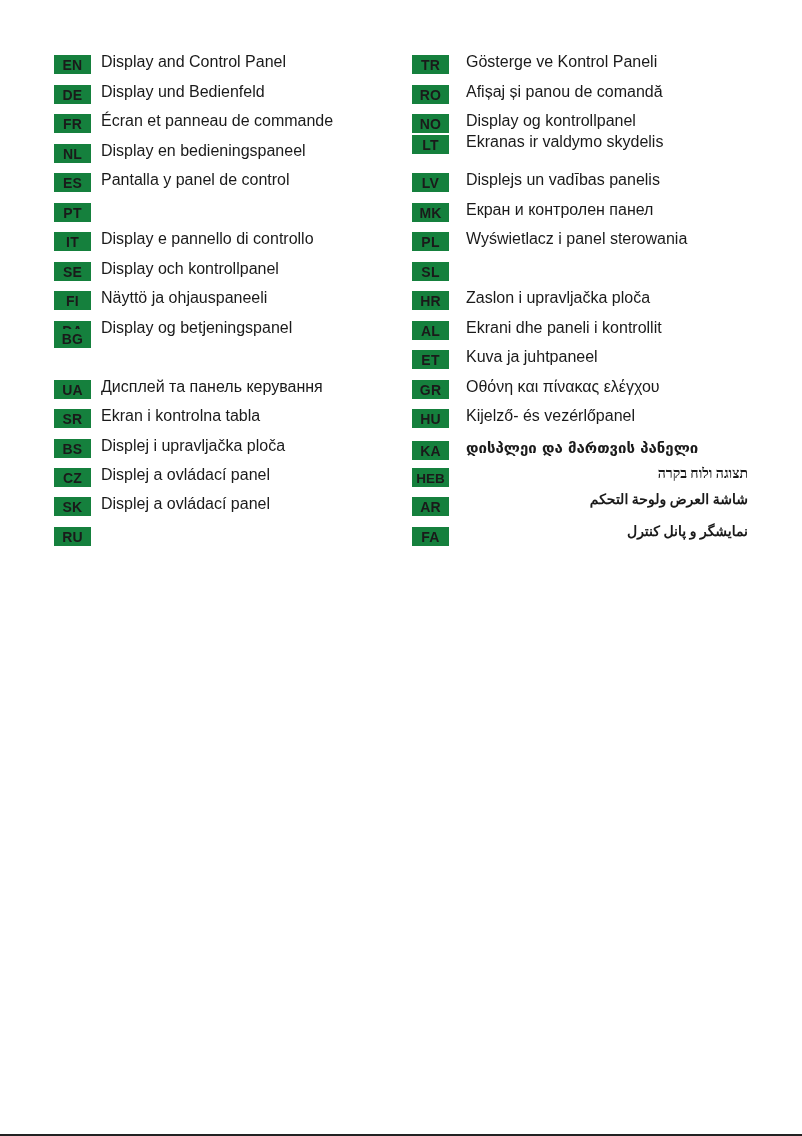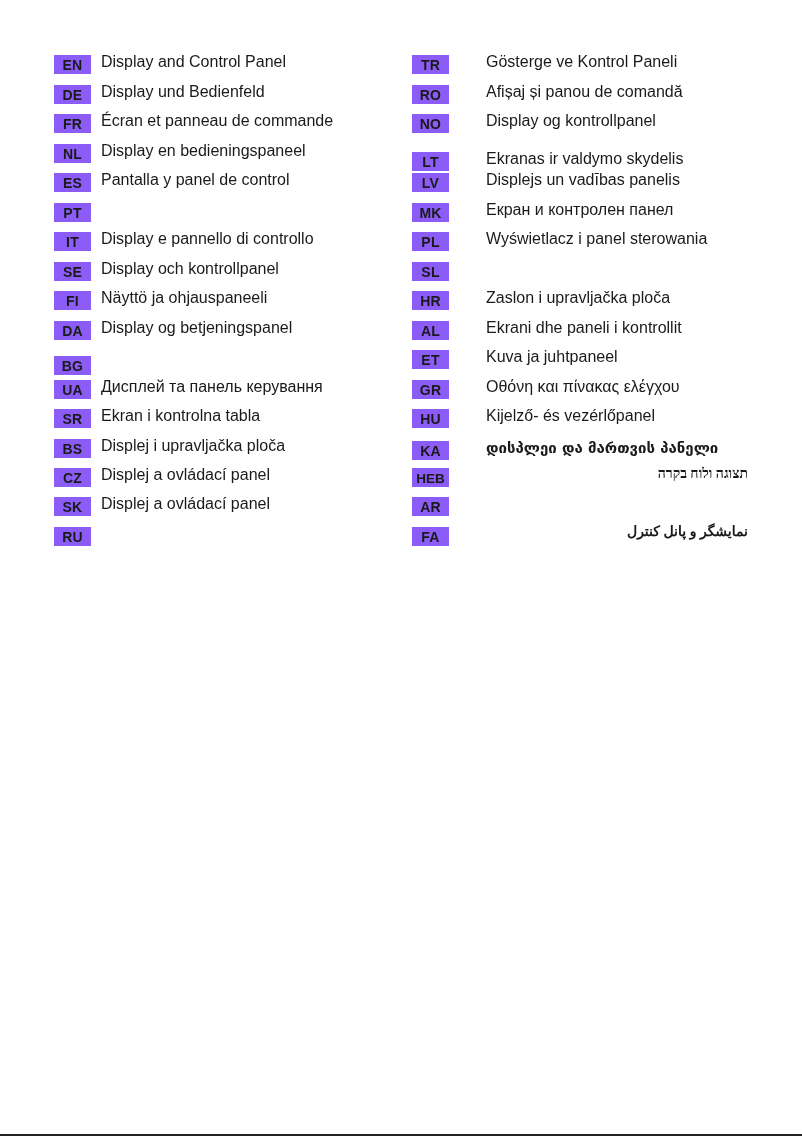--- a/index.html
+++ b/index.html
@@ -26,39 +26,39 @@
       left: 0;
       height: 20px;
       width: 100%;
     }
     .badge {
       position: absolute;
       left: 0;
       top: 0;
       width: 37px;
       height: 19px;
-      background: #8b5cf6;
+      background: #15803d;
       color: #1a1a1a;
       font-weight: bold;
       font-size: 14px;
       line-height: 21px;
       text-align: center;
       letter-spacing: 0.2px;
     }
     .badge.wide { font-size: 13.5px; letter-spacing: 0; }
     .label {
       position: absolute;
       left: 47px;
       top: -3px;
       font-size: 16px;
       line-height: 20px;
       white-space: nowrap;
       color: #1a1a1a;
     }
-    .col-right .label { left: 54px; margin-left: 20px; }
+    .col-right .label { left: 54px; }
     .label.rtl {
       left: auto;
       right: 0;
       direction: rtl;
       text-align: right;
       font-family: Liberation Serif, serif;
       font-weight: bold;
       font-size: 14px;
     }
     .label.ka {
@@ -112,21 +112,21 @@
     <span class="label">Display och kontrollpanel</span>
   </div>
   <div class="row" style="top:291px">
     <span class="badge">FI</span>
     <span class="label">Näyttö ja ohjauspaneeli</span>
   </div>
   <div class="row" style="top:321px">
     <span class="badge">DA</span>
     <span class="label">Display og betjeningspanel</span>
   </div>
-  <div class="row" style="top:356px">
+  <div class="row" style="top:329px">
     <span class="badge">BG</span>
   </div>
   <div class="row" style="top:380px">
     <span class="badge">UA</span>
     <span class="label">Дисплей та панель керування</span>
   </div>
   <div class="row" style="top:409px">
     <span class="badge">SR</span>
     <span class="label">Ekran i kontrolna tabla</span>
   </div>
@@ -153,21 +153,21 @@
     <span class="label">Gösterge ve Kontrol Paneli</span>
   </div>
   <div class="row" style="top:85px">
     <span class="badge">RO</span>
     <span class="label">Afișaj și panou de comandă</span>
   </div>
   <div class="row" style="top:114px">
     <span class="badge">NO</span>
     <span class="label">Display og kontrollpanel</span>
   </div>
-  <div class="row" style="top:152px">
+  <div class="row" style="top:135px">
     <span class="badge">LT</span>
     <span class="label">Ekranas ir valdymo skydelis</span>
   </div>
   <div class="row" style="top:173px">
     <span class="badge">LV</span>
     <span class="label">Displejs un vadības panelis</span>
   </div>
   <div class="row" style="top:203px">
     <span class="badge">MK</span>
     <span class="label">Екран и контролен панел</span>
@@ -202,20 +202,21 @@
   <div class="row" style="top:441px">
     <span class="badge">KA</span>
     <span class="label ka">დისპლეი და მართვის პანელი</span>
   </div>
   <div class="row" style="top:468px">
     <span class="badge wide">HEB</span>
     <span class="label rtl" style="top:-4px">תצוגה ולוח בקרה</span>
   </div>
   <div class="row" style="top:497px">
     <span class="badge">AR</span>
+    <span class="label rtl" style="top:-7px">شاشة العرض ولوحة التحكم</span>
   </div>
   <div class="row" style="top:527px">
     <span class="badge">FA</span>
     <span class="label rtl" style="top:-5px">نمایشگر و پانل کنترل</span>
   </div>
 </div>
 
 <div class="bottom-rule"></div>
 
 </body></html>

